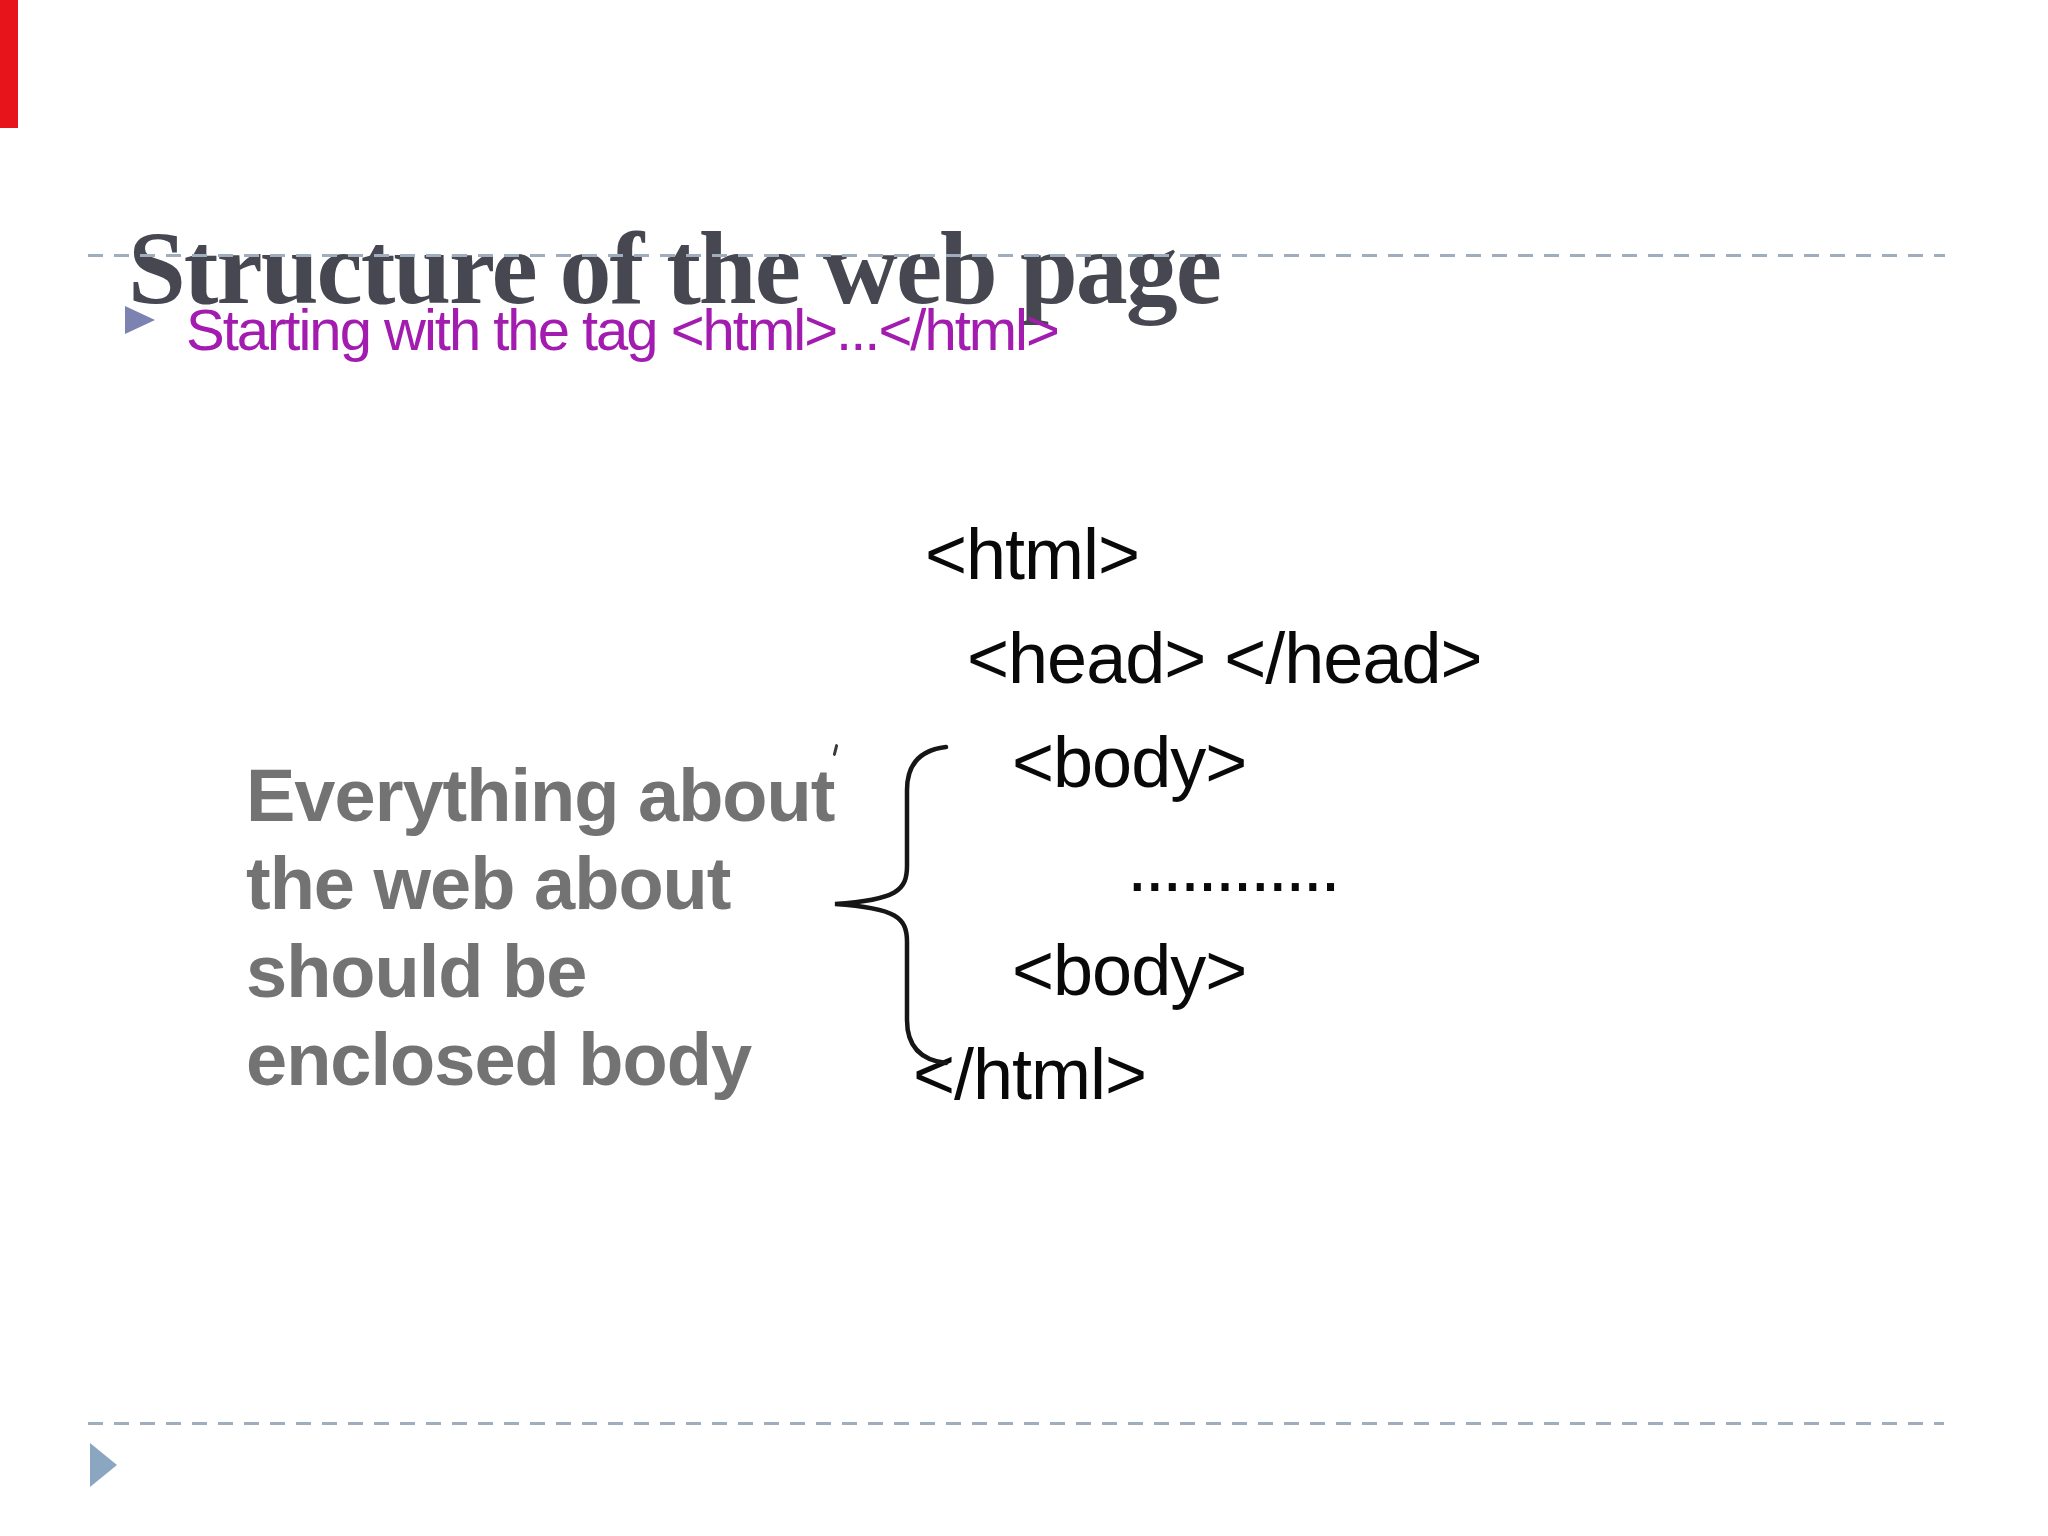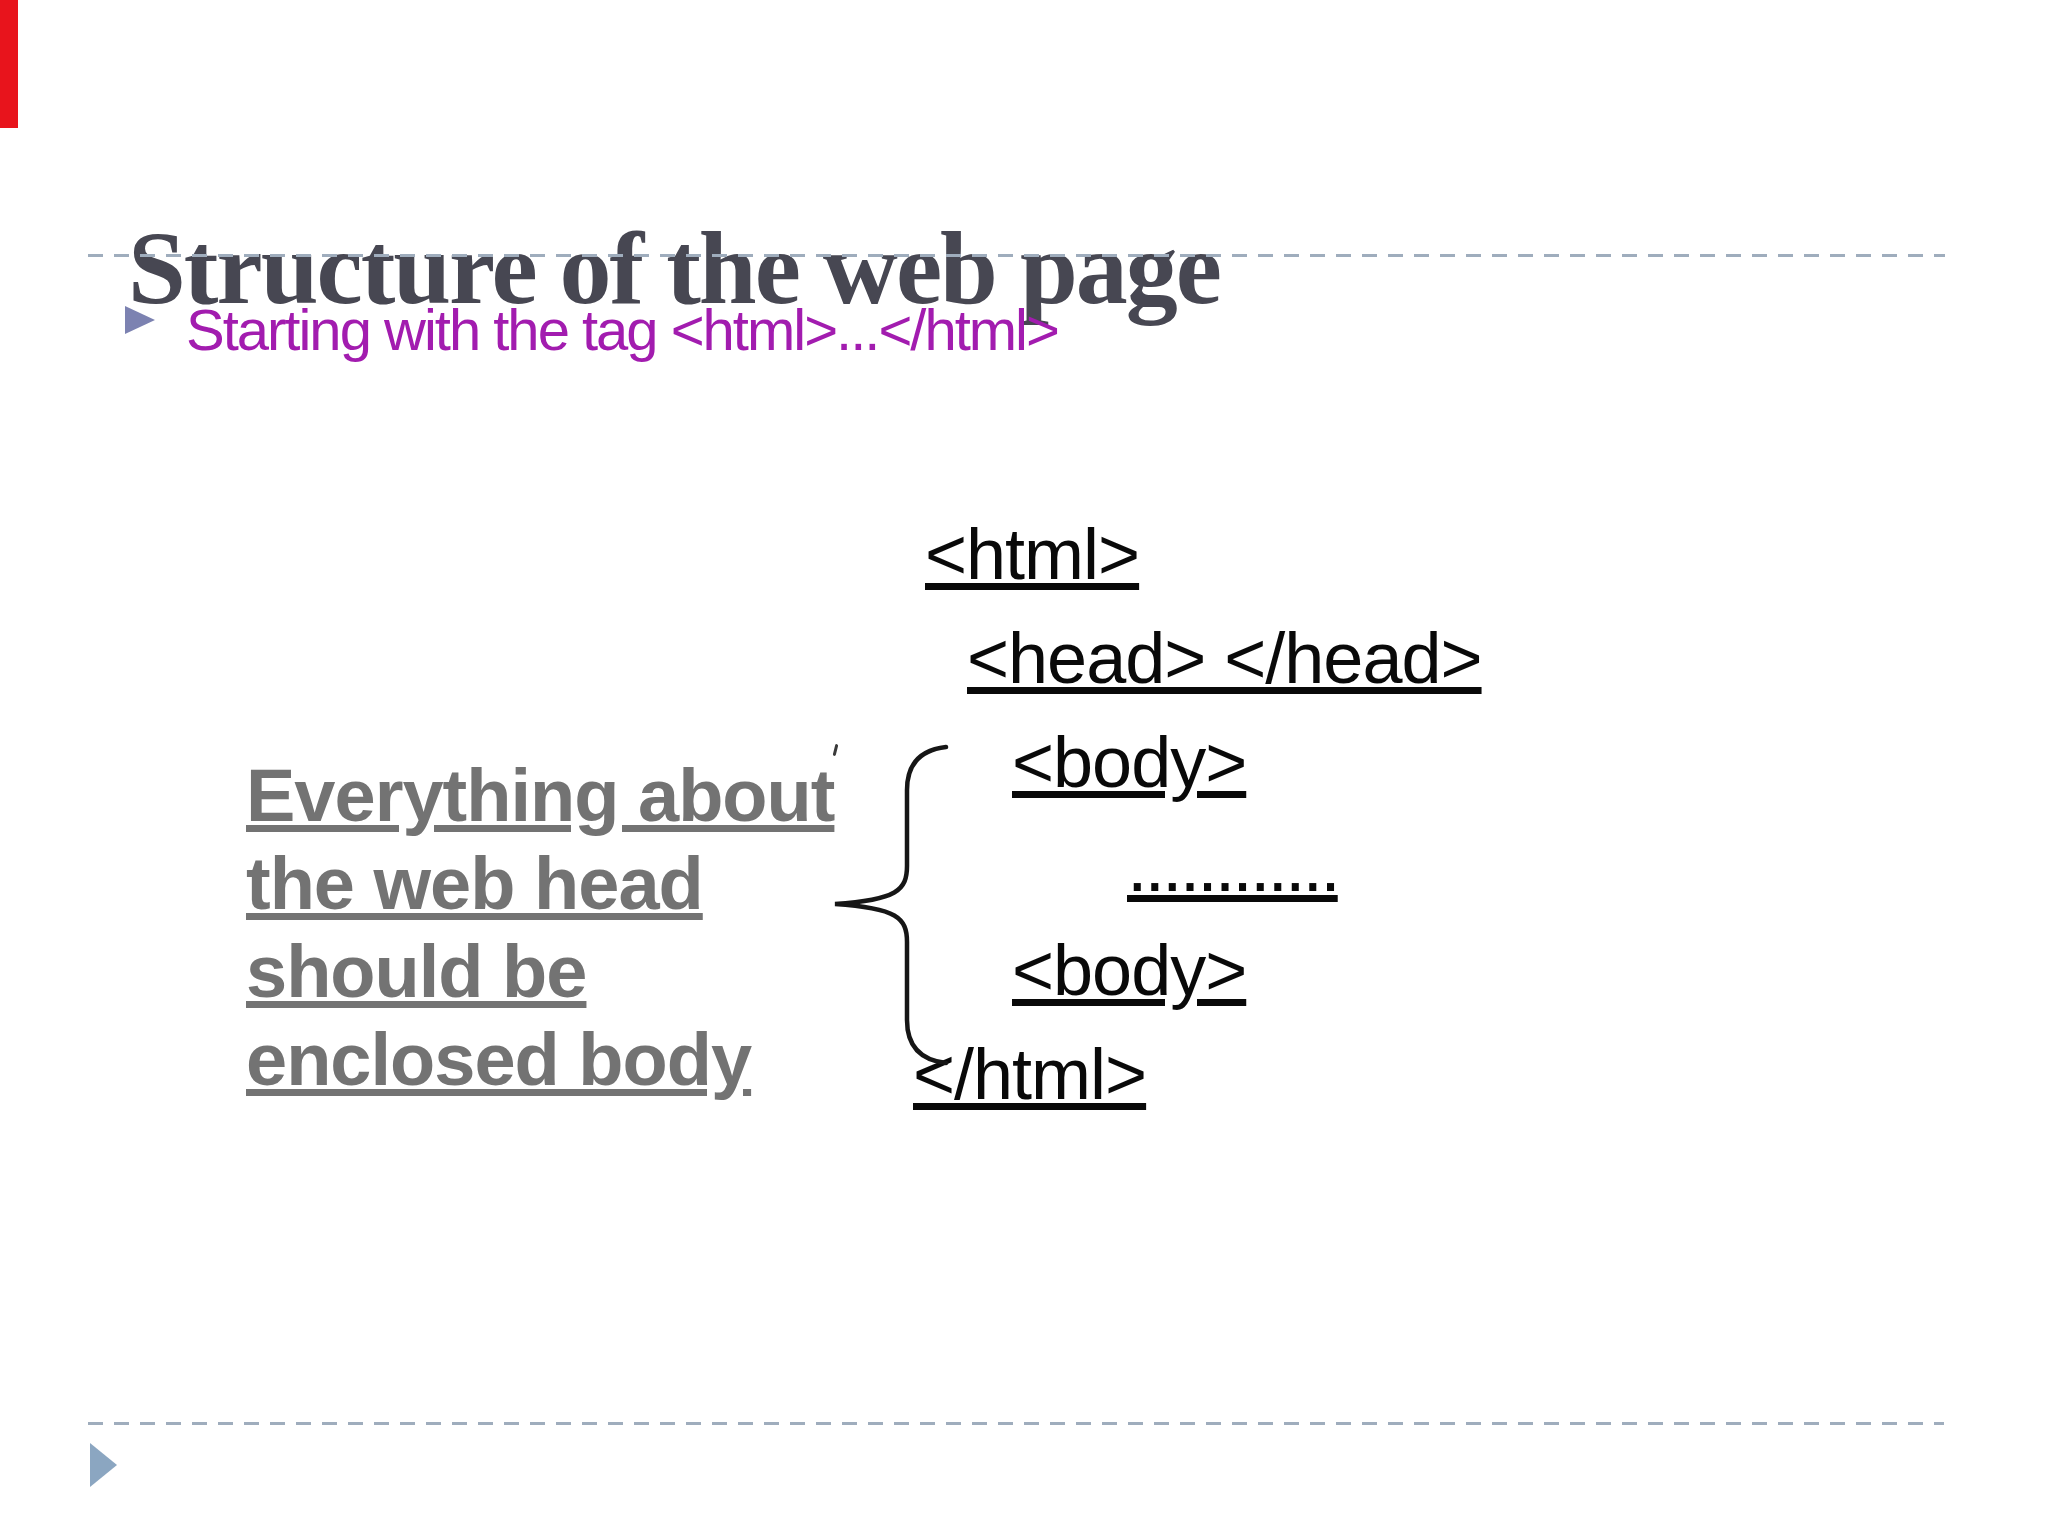--- a/index.html
+++ b/index.html
@@ -36,21 +36,21 @@
   .bullet-text{
     position:absolute;left:186px;top:296px;
     font-size:58px;letter-spacing:-2px;color:#a21caf;
     white-space:nowrap;
   }
   .code-block{
     position:absolute;left:925px;top:502px;
     font-size:72px;line-height:104px;letter-spacing:-1px;color:#090909;
     white-space:nowrap;
   }
-  .code-line{display:block;text-decoration:underline;}
+  .code-line{display:block;}
   .indent-0{padding-left:0;}
   .indent-1{padding-left:42px;}
   .indent-2{padding-left:87px;}
   .indent-3{padding-left:202px;}
   .indent-4{padding-left:87px;}
   .indent-5{padding-left:-6px;margin-left:-12px;}
   .dots-line{letter-spacing:-3px;font-size:74px;}
   .annotation{
     position:absolute;left:246px;top:752px;
     font-size:74px;font-weight:bold;line-height:88px;letter-spacing:-1px;
@@ -89,21 +89,21 @@
     <span class="code-line indent-0">&lt;html&gt;</span>
     <span class="code-line indent-1">&lt;head&gt; &lt;/head&gt;</span>
     <span class="code-line indent-2">&lt;body&gt;</span>
     <span class="code-line indent-3 dots-line">............</span>
     <span class="code-line indent-4">&lt;body&gt;</span>
     <span class="code-line indent-5">&lt;/html&gt;</span>
   </div>
 
   <div class="annotation">
     <span class="code-line">Everything about</span>
-    <span class="code-line">the web head</span>
+    <span class="code-line">the web about</span>
     <span class="code-line">should be</span>
     <span class="code-line">enclosed body</span>
   </div>
 
   <span class="stray-tick"></span>
 
   <svg class="brace" viewBox="0 0 122 326" fill="none" xmlns="http://www.w3.org/2000/svg">
     <path d="M118 5 C92 8 79 22 79 48 L79 124 C79 148 69 158 7 162 C69 166 79 176 79 200 L79 278 C79 304 92 318 118 321" stroke="#161616" stroke-width="4.5" stroke-linecap="round" fill="none"></path>
   </svg>
 

